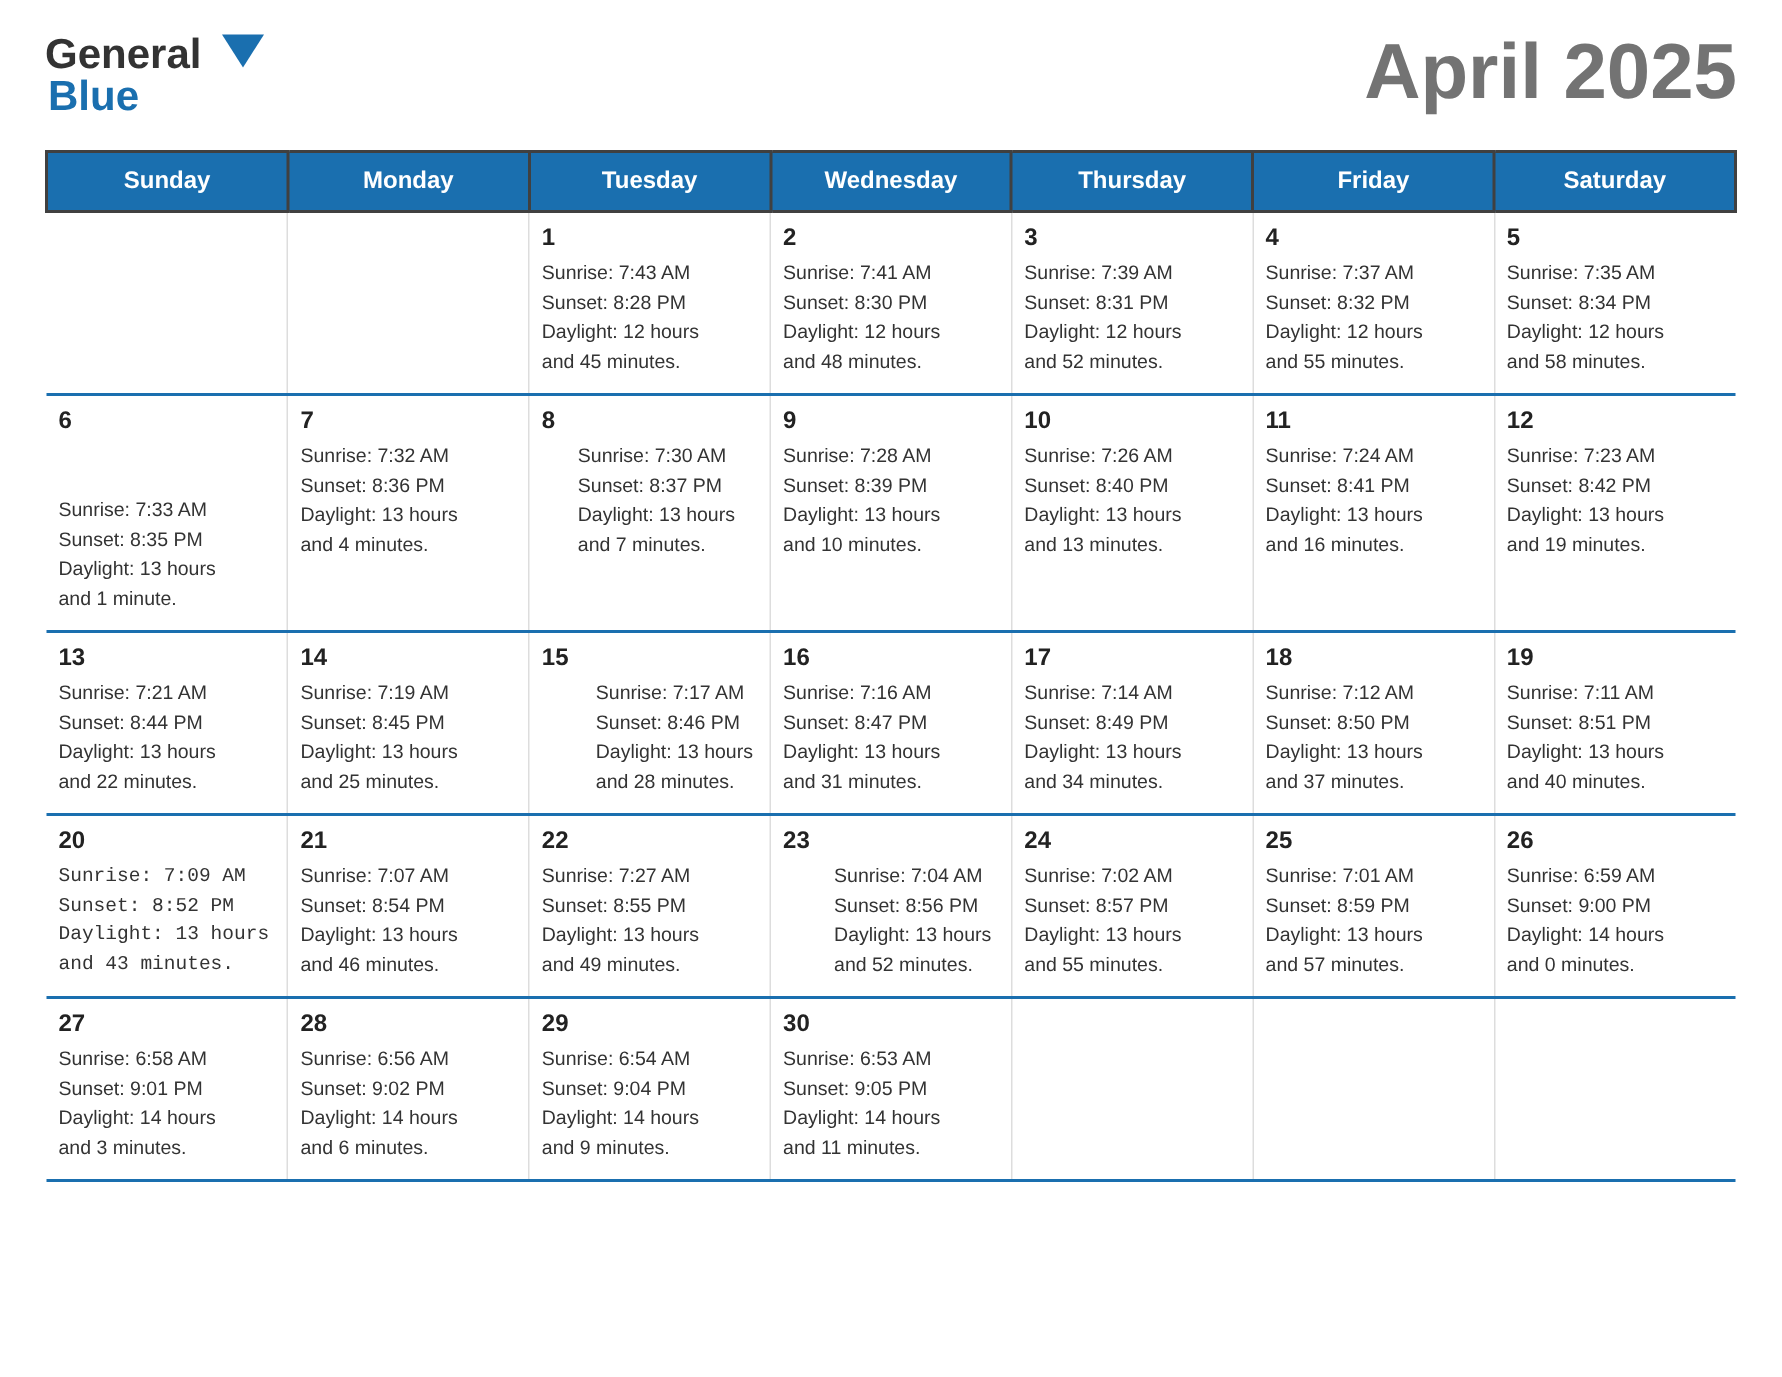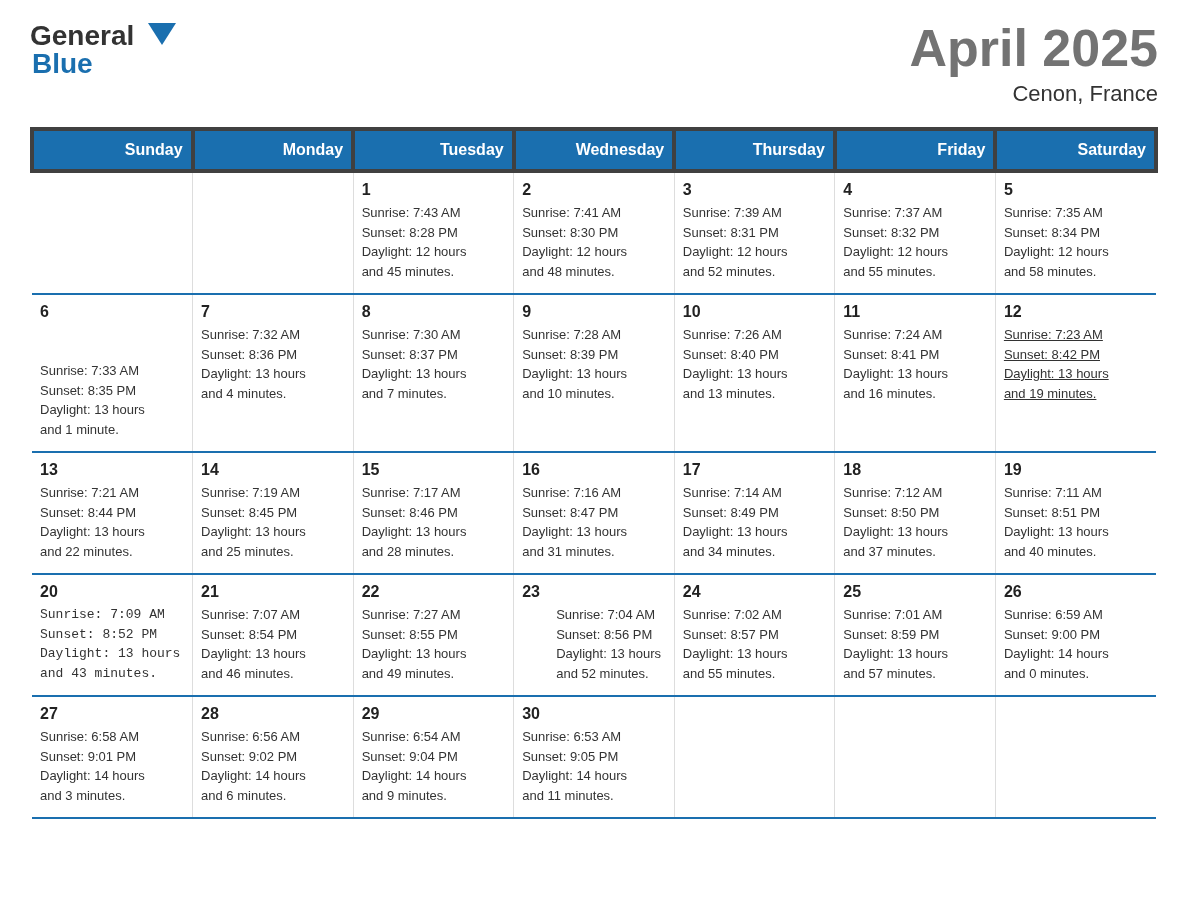--- a/index.html
+++ b/index.html
@@ -57,22 +57,22 @@
       width: 100%;
       border-collapse: collapse;
       table-layout: fixed;
     }
     thead th {
       background-color: #1a6faf;
       color: #fff;
       font-size: 16px;
       font-weight: bold;
       padding: 10px 8px;
-      text-align: right;
-      border: 4px solid #404040;
+      text-align: center;
+      border: 2px solid #404040;
     }
     tbody tr {
       border-bottom: 2px solid #1a6faf;
     }
     tbody td {
       vertical-align: top;
       padding: 8px 8px 12px 8px;
       font-size: 13px;
       color: #333;
       border-right: 1px solid #ddd;
@@ -117,21 +117,20 @@
     <div class="logo-line1">
       <span class="logo-text-general">General</span>
       <span class="logo-triangle"></span>
     </div>
     <div class="logo-line2">
       <span class="logo-blue">Blue</span>
     </div>
   </div>
   <div class="title-block">
     <h1>April 2025</h1>
-    <h2>Cenon, France</h2>
   </div>
 </div>
 
 <table>
   <thead>
     <tr>
     <th>Sunday</th>
         <th>Monday</th>
         <th>Tuesday</th>
         <th>Wednesday</th>
@@ -190,21 +189,21 @@
         </td>
         <td>
           <span class="day-number">7</span>
           <div class="day-info" style="white-space: pre-line;">Sunrise: 7:32 AM
 Sunset: 8:36 PM
 Daylight: 13 hours
 and 4 minutes.</div>
         </td>
         <td>
           <span class="day-number">8</span>
-          <div class="day-info" style="white-space: pre-line;">Sunrise: 7:30 AM
+          <div class="day-info" style="white-space: pre-line; margin-left: 24px;">Sunrise: 7:30 AM
 Sunset: 8:37 PM
 Daylight: 13 hours
 and 7 minutes.</div>
         </td>
         <td>
           <span class="day-number">9</span>
           <div class="day-info" style="white-space: pre-line;">Sunrise: 7:28 AM
 Sunset: 8:39 PM
 Daylight: 13 hours
 and 10 minutes.</div>
@@ -218,21 +217,21 @@
         </td>
         <td>
           <span class="day-number">11</span>
           <div class="day-info" style="white-space: pre-line;">Sunrise: 7:24 AM
 Sunset: 8:41 PM
 Daylight: 13 hours
 and 16 minutes.</div>
         </td>
         <td>
           <span class="day-number">12</span>
-          <div class="day-info" style="white-space: pre-line; text-decoration: underline;">Sunrise: 7:23 AM
+          <div class="day-info" style="white-space: pre-line;">Sunrise: 7:23 AM
 Sunset: 8:42 PM
 Daylight: 13 hours
 and 19 minutes.</div>
         </td>
       </tr>
       <tr>
         <td>
           <span class="day-number">13</span>
           <div class="day-info" style="white-space: pre-line;">Sunrise: 7:21 AM
 Sunset: 8:44 PM
@@ -241,21 +240,21 @@
         </td>
         <td>
           <span class="day-number">14</span>
           <div class="day-info" style="white-space: pre-line;">Sunrise: 7:19 AM
 Sunset: 8:45 PM
 Daylight: 13 hours
 and 25 minutes.</div>
         </td>
         <td>
           <span class="day-number">15</span>
-          <div class="day-info" style="white-space: pre-line;">Sunrise: 7:17 AM
+          <div class="day-info" style="white-space: pre-line; margin-left: 36px;">Sunrise: 7:17 AM
 Sunset: 8:46 PM
 Daylight: 13 hours
 and 28 minutes.</div>
         </td>
         <td>
           <span class="day-number">16</span>
           <div class="day-info" style="white-space: pre-line;">Sunrise: 7:16 AM
 Sunset: 8:47 PM
 Daylight: 13 hours
 and 31 minutes.</div>

